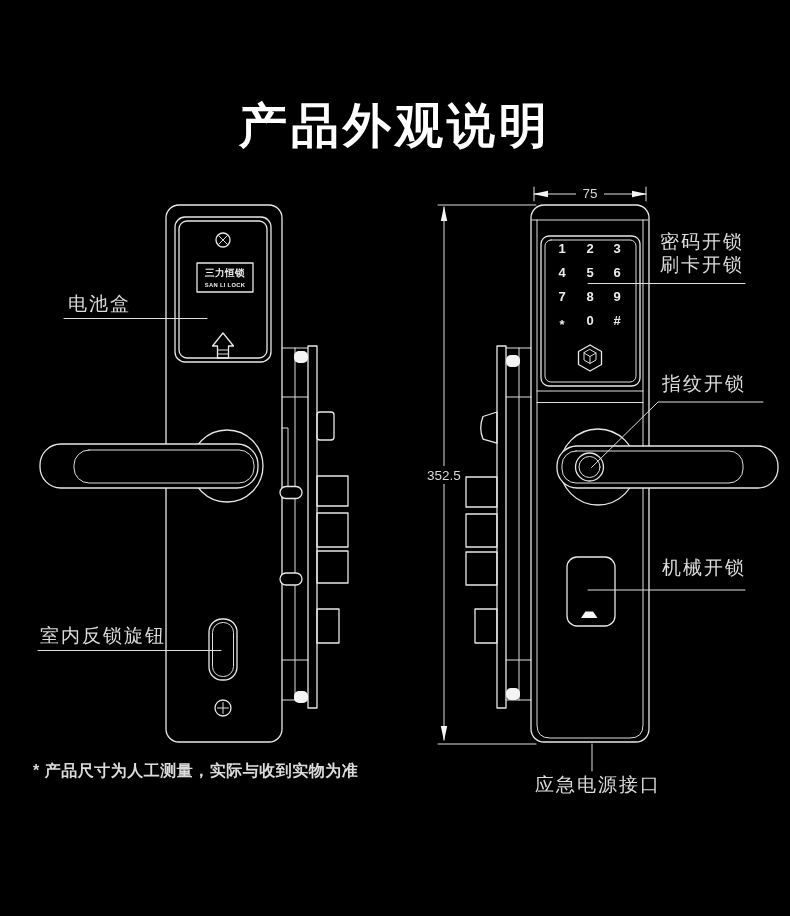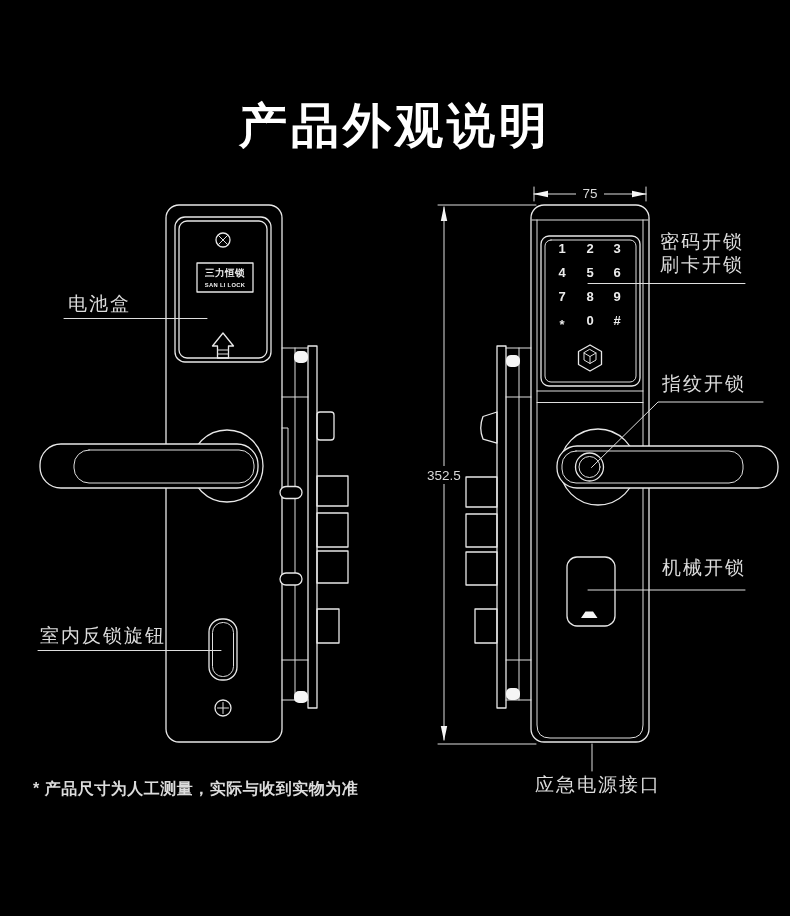--- a/index.html
+++ b/index.html
@@ -1,19 +1,19 @@
 <!DOCTYPE html>
 <html><head>
 <meta charset="utf-8">
 <style>
   html,body{margin:0;padding:0;background:#000;}
   body{width:790px;height:916px;position:relative;overflow:hidden;font-family:"Liberation Sans",sans-serif;}
   .title{position:absolute;top:94px;left:0;width:790px;text-align:center;color:#fff;
          font-size:48px;font-weight:900;letter-spacing:4px;}
-  .footnote{position:absolute;top:779px;left:33px;color:#dcdcdc;font-size:16px;
+  .footnote{position:absolute;top:761px;left:33px;color:#dcdcdc;font-size:16px;
             font-weight:700;letter-spacing:.5px;}
   svg{position:absolute;top:0;left:0;}
   svg text{font-family:"Liberation Sans",sans-serif;}
   .ln{fill:none;stroke:#e8e8e8;stroke-width:1.3;stroke-linecap:round;stroke-linejoin:round;}
   .ln1{fill:none;stroke:#dedede;stroke-width:1;stroke-linecap:round;}
   .blk{fill:#000;stroke:#e8e8e8;stroke-width:1.3;}
   .solid{fill:#f5f5f5;stroke:none;}
   .lbl{fill:#dcdcdc;font-size:19px;letter-spacing:2px;}
   .dim{fill:#d8d8d8;font-size:13.5px;text-anchor:middle;}
   .key{fill:#ececec;font-size:13px;font-weight:700;text-anchor:middle;}

